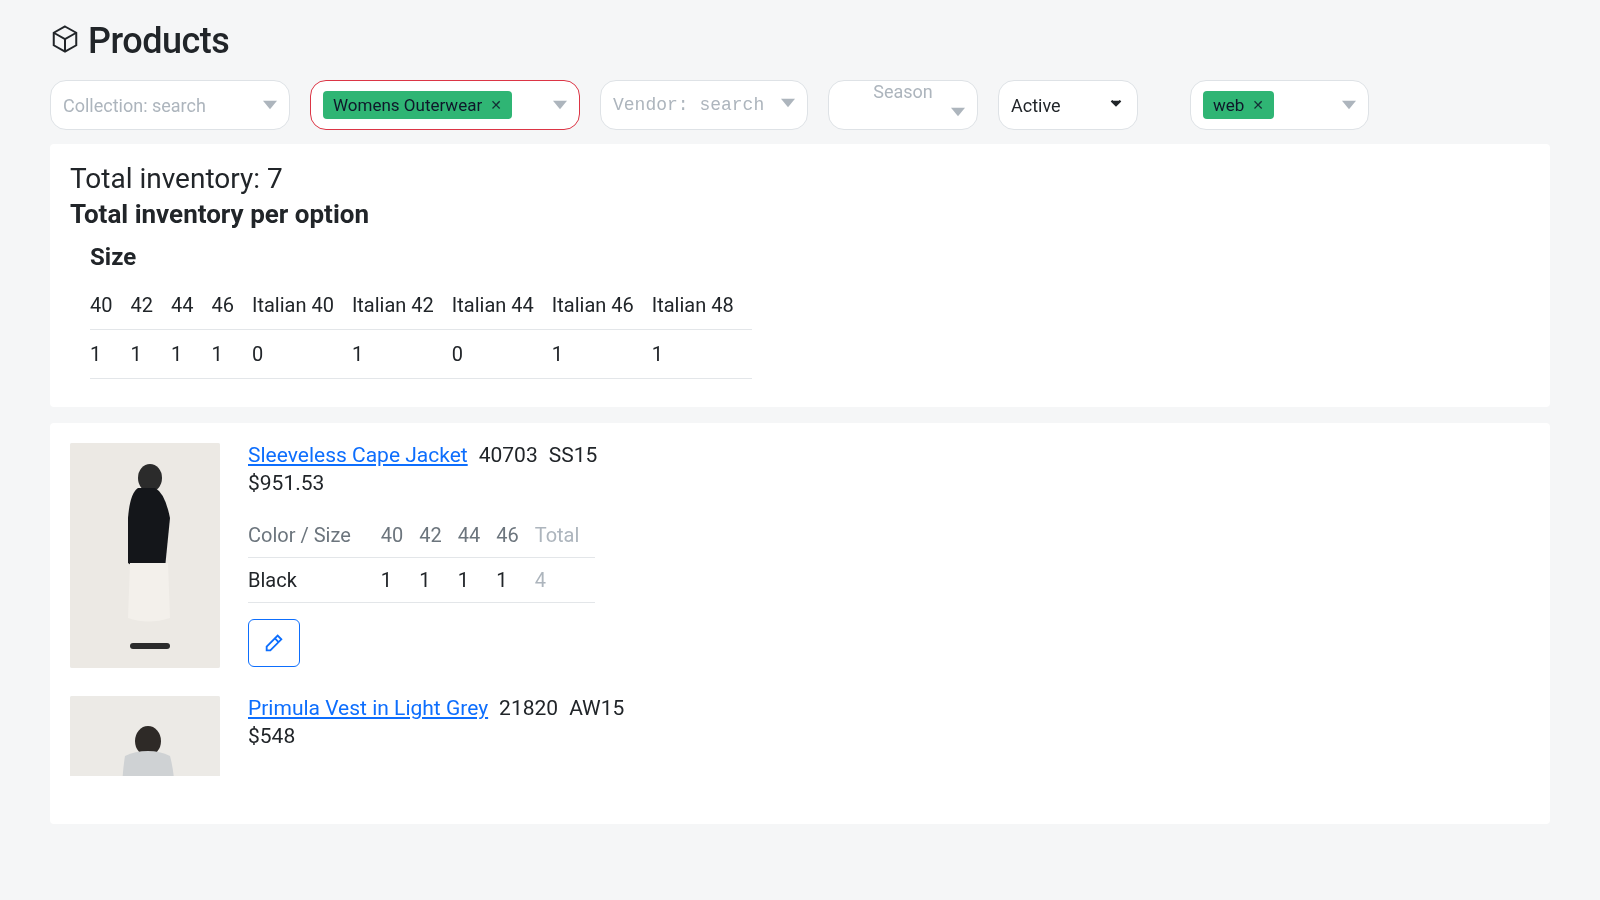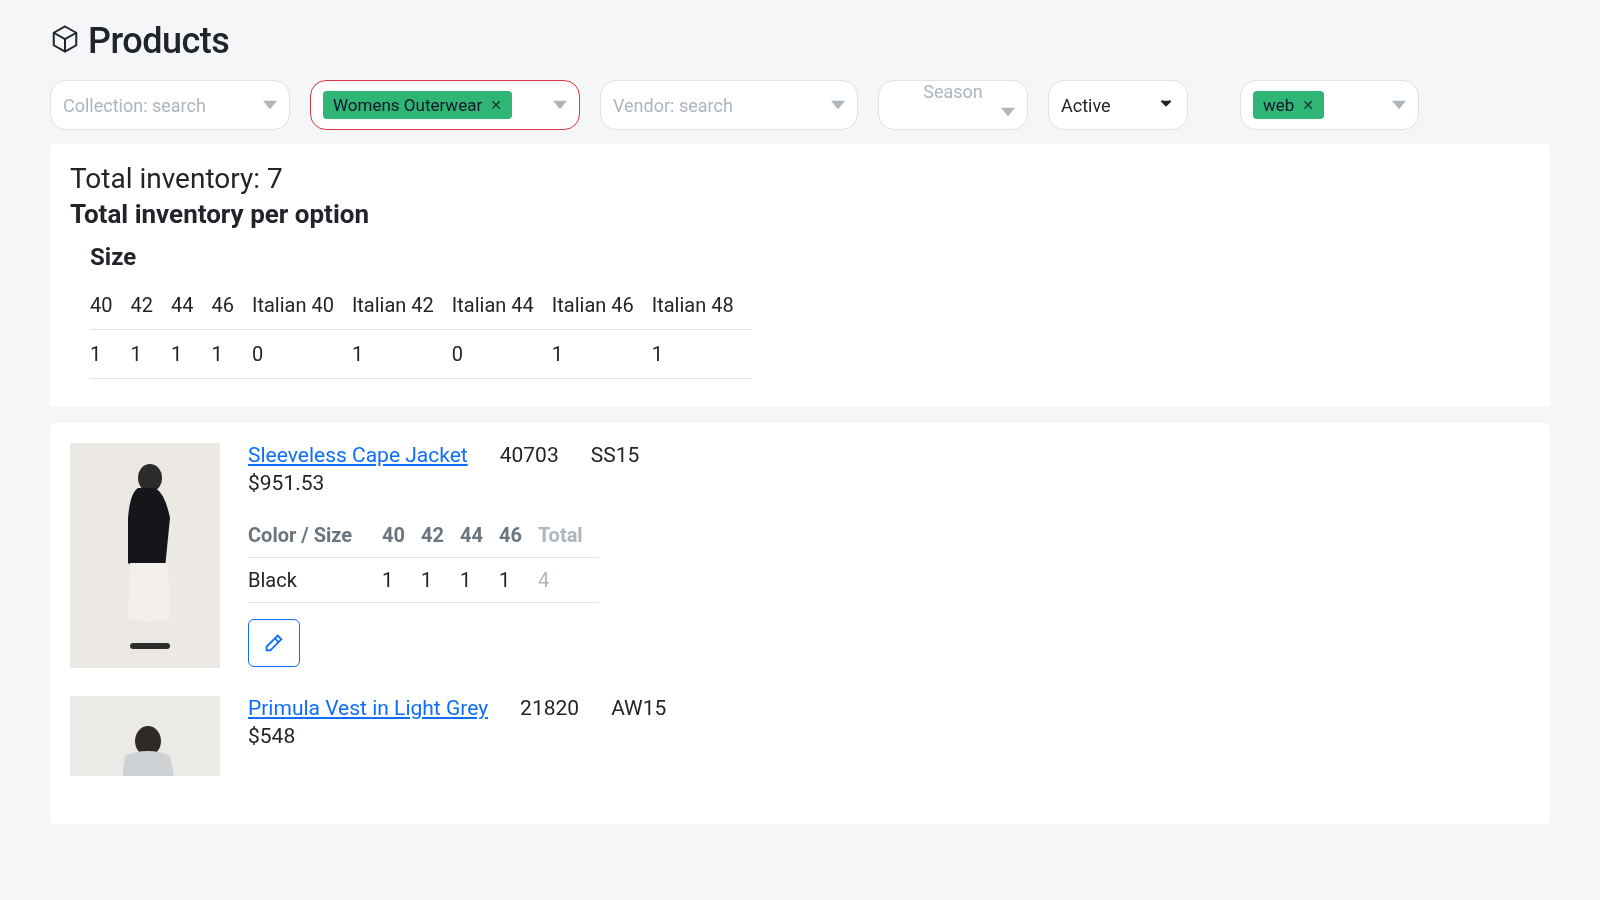--- a/index.html
+++ b/index.html
@@ -12,44 +12,44 @@
 .filter { background: #fff; border: 1px solid #dee2e6; border-radius: 16px; height: 50px; display: flex; align-items: center; padding: 0 12px; position: relative; font-size: 18px; color: #212529; }
 .filter.placeholder-color { color: #adb5bd; }
 .filter.highlighted { border: 1px solid #dc3545; }
 .filter .caret { margin-left: auto; }
 .caret svg { width: 14px; height: 14px; fill: #adb5bd; }
 .filter.dark-caret .caret svg { fill: #212529; width: 18px; height: 18px; }
 .tag { background: #2fb574; color: #0f172a; border-radius: 4px; padding: 4px 10px; display: inline-flex; align-items: center; gap: 8px; font-size: 17px; }
 .tag .x { font-size: 14px; opacity: 0.85; cursor: pointer; }
 .filter.w-collection { width: 240px; }
 .filter.w-type { width: 270px; }
-.filter.w-vendor { width: 258px; }
+.filter.w-vendor { width: 208px; font-family: Liberation Mono, monospace; }
 .filter.w-season { width: 150px; flex-direction: column; }
 .filter.w-status { width: 140px; font-weight: 400; }
 .filter.w-tags { width: 179px; margin-left: 32px; }
 .card { background: #fff; border-radius: 4px; padding: 18px 20px 28px; margin-bottom: 16px; }
 .total-line { font-size: 28px; font-weight: 400; margin-bottom: 4px; }
 .subhead { font-size: 26px; font-weight: 700; margin-bottom: 14px; }
 .size-label { font-size: 24px; font-weight: 700; margin-left: 20px; margin-bottom: 10px; }
 .size-table { margin-left: 20px; }
 .size-table table { border-collapse: collapse; }
 .size-table th, .size-table td { text-align: left; font-weight: 400; font-size: 20px; padding: 12px 18px 12px 0; white-space: nowrap; }
 .size-table tr.values td { border-top: 1px solid #e3e6e9; border-bottom: 1px solid #e3e6e9; }
 .product-list { background: #fff; border-radius: 4px; padding: 20px; }
 .product { display: flex; gap: 28px; margin-bottom: 28px; }
 .thumb { width: 150px; height: 225px; background: #e9ecef; border-radius: 2px; display: flex; align-items: flex-end; justify-content: center; overflow: hidden; flex-shrink: 0; }
 .thumb svg { width: 100%; height: 100%; }
 .pinfo { flex: 1; }
-.pline1 { display: flex; gap: 32px; align-items: baseline; font-size: 21px; margin-bottom: 4px; flex-wrap: wrap; }
+.pline1 { display: flex; gap: 11px; align-items: baseline; font-size: 21px; margin-bottom: 4px; flex-wrap: wrap; }
 .pname { color: #0d6efd; text-decoration: underline; }
 .psku, .pseason { color: #212529; }
 .pprice { font-size: 21px; margin-bottom: 18px; }
 .variant-table { border-collapse: collapse; margin-bottom: 16px; }
 .variant-table th, .variant-table td { font-size: 20px; font-weight: 400; padding: 10px 16px 10px 0; text-align: left; white-space: nowrap; }
-.variant-table th { color: #6c757d; border-bottom: 1px solid #e3e6e9; font-weight: bold; }
+.variant-table th { color: #6c757d; border-bottom: 1px solid #e3e6e9; }
 .variant-table td { border-bottom: 1px solid #e3e6e9; }
 .variant-table .muted { color: #adb5bd; }
 .variant-table th:first-child { padding-right: 30px; }
 .edit-btn { width: 52px; height: 48px; border: 1px solid #0d6efd; border-radius: 6px; background: #fff; display: flex; align-items: center; justify-content: center; cursor: pointer; }
 .edit-btn svg { width: 22px; height: 22px; stroke: #0d6efd; fill: none; stroke-width: 2; }
 .product.cut { overflow: hidden; height: 80px; }
 .product.cut .variant-table th { color: #cfd3d7; }
 </style>
 </head>
 <body>

